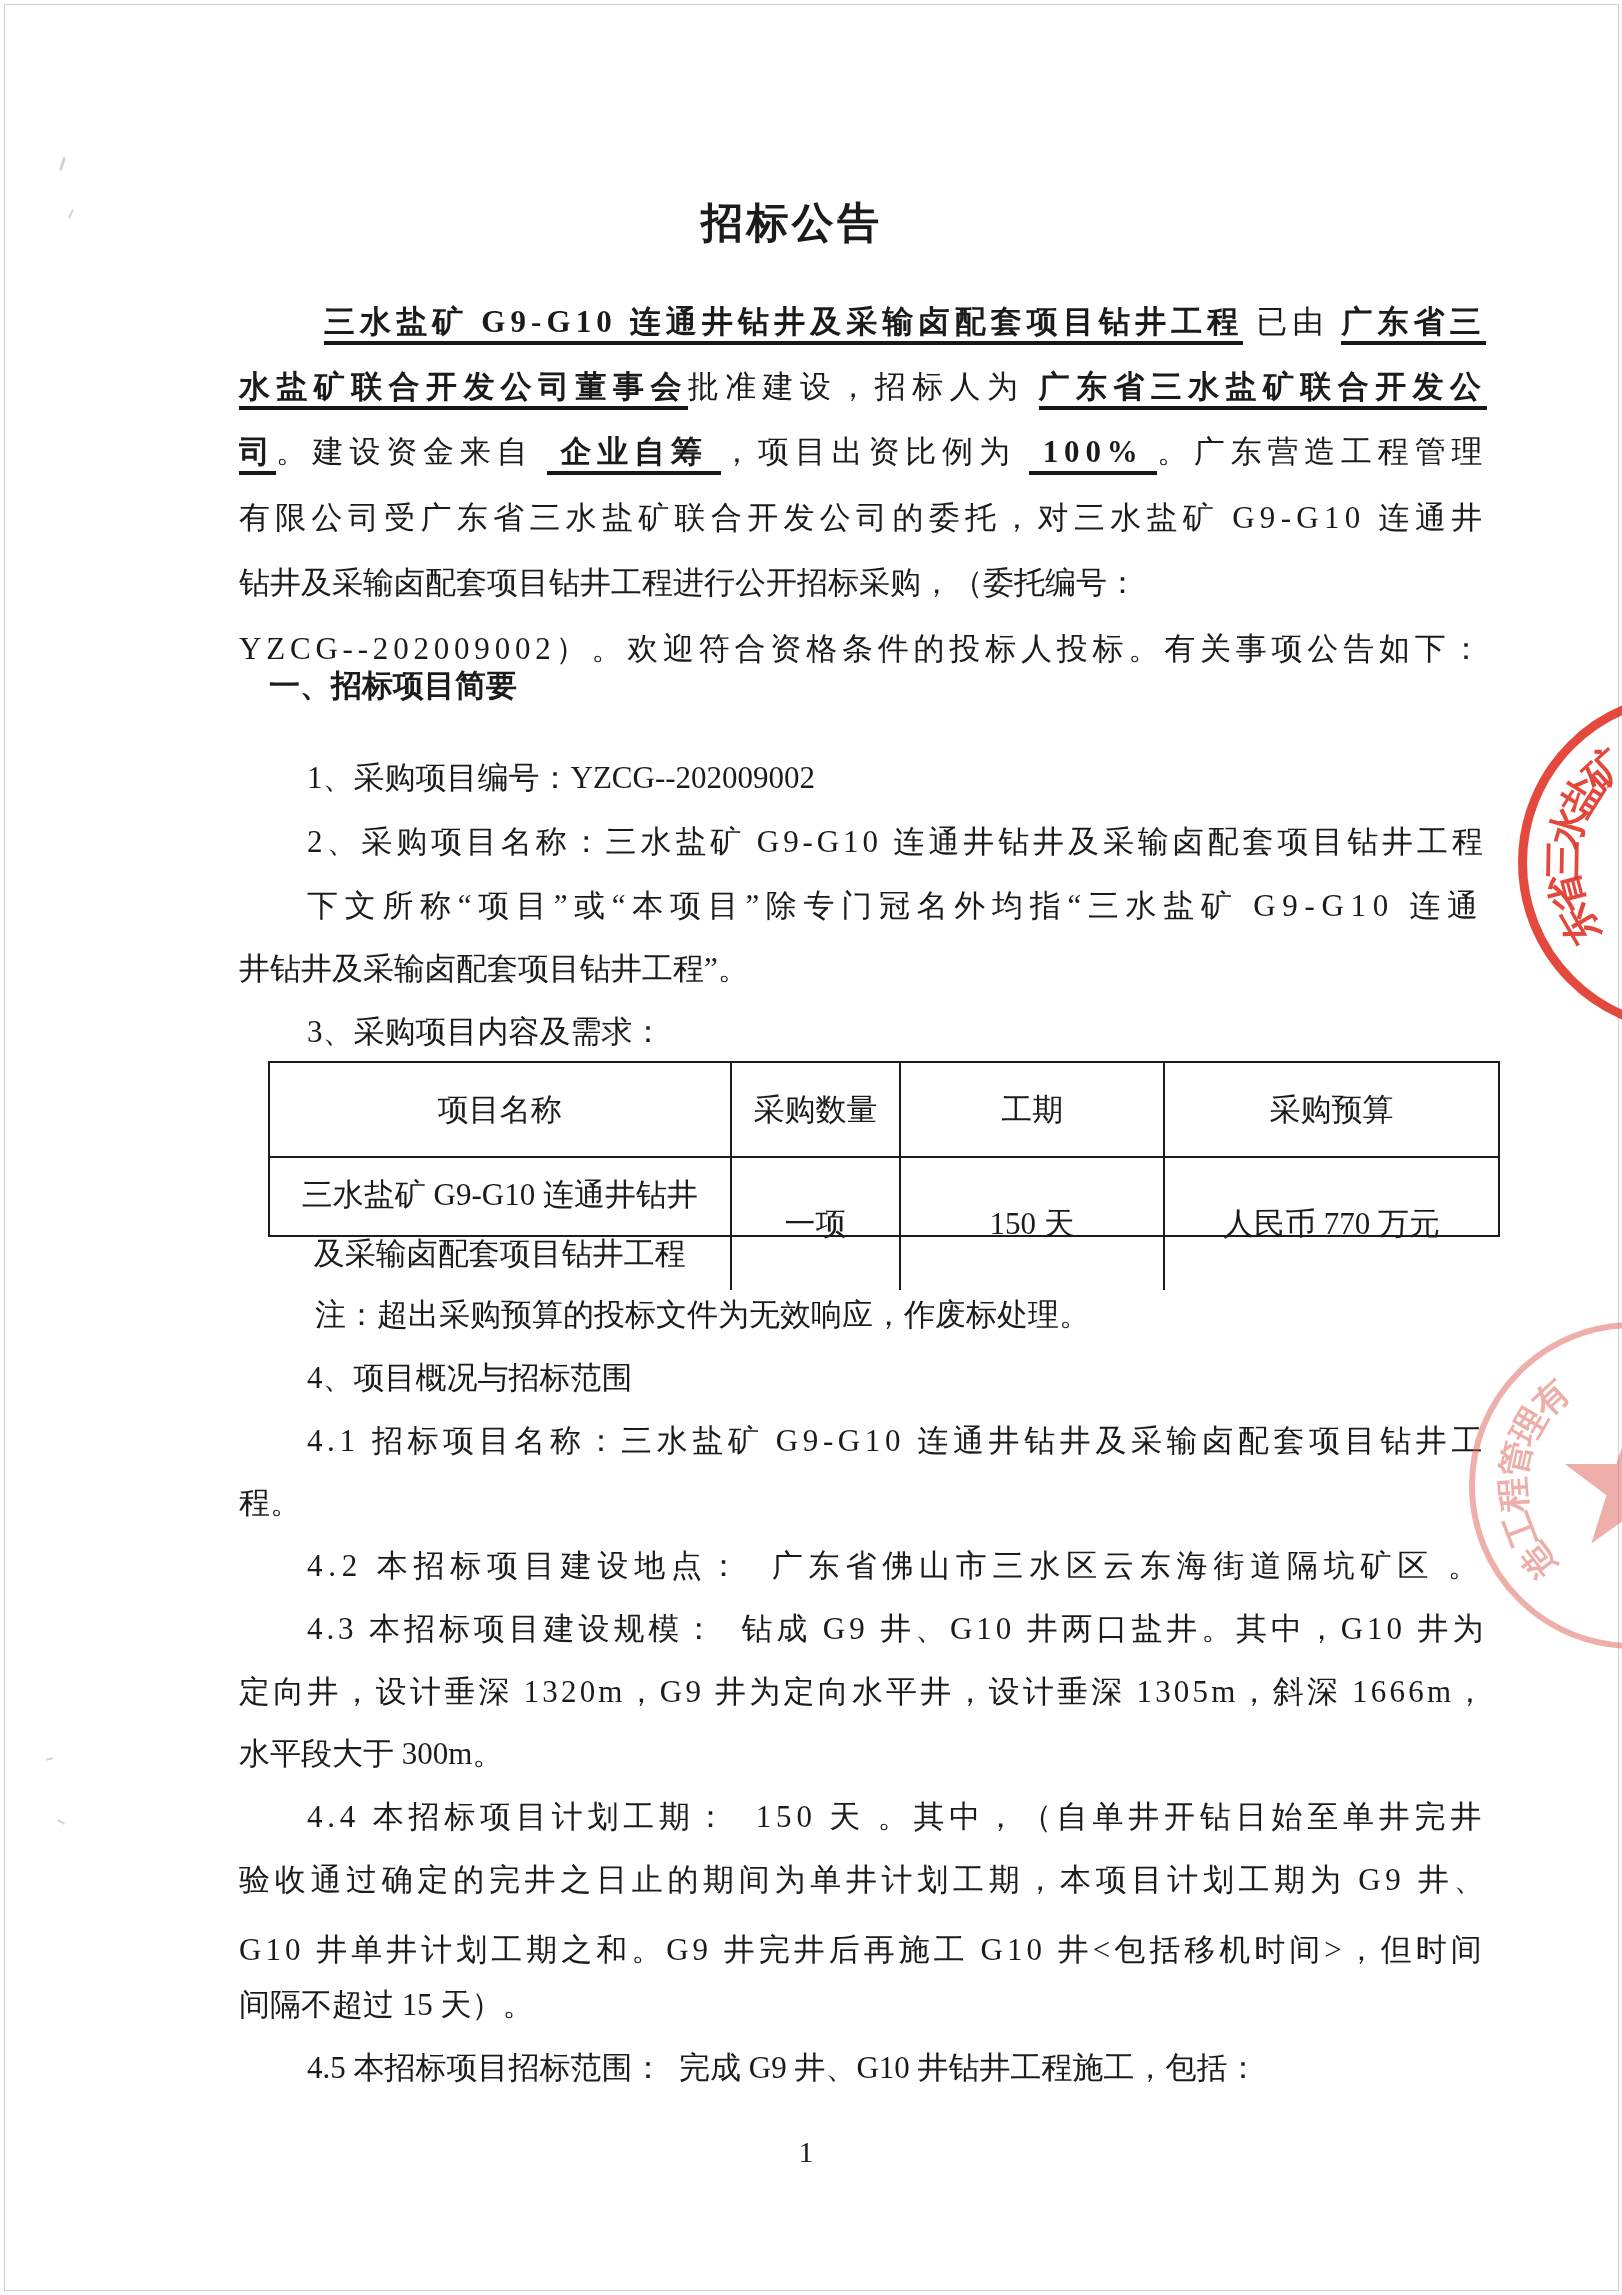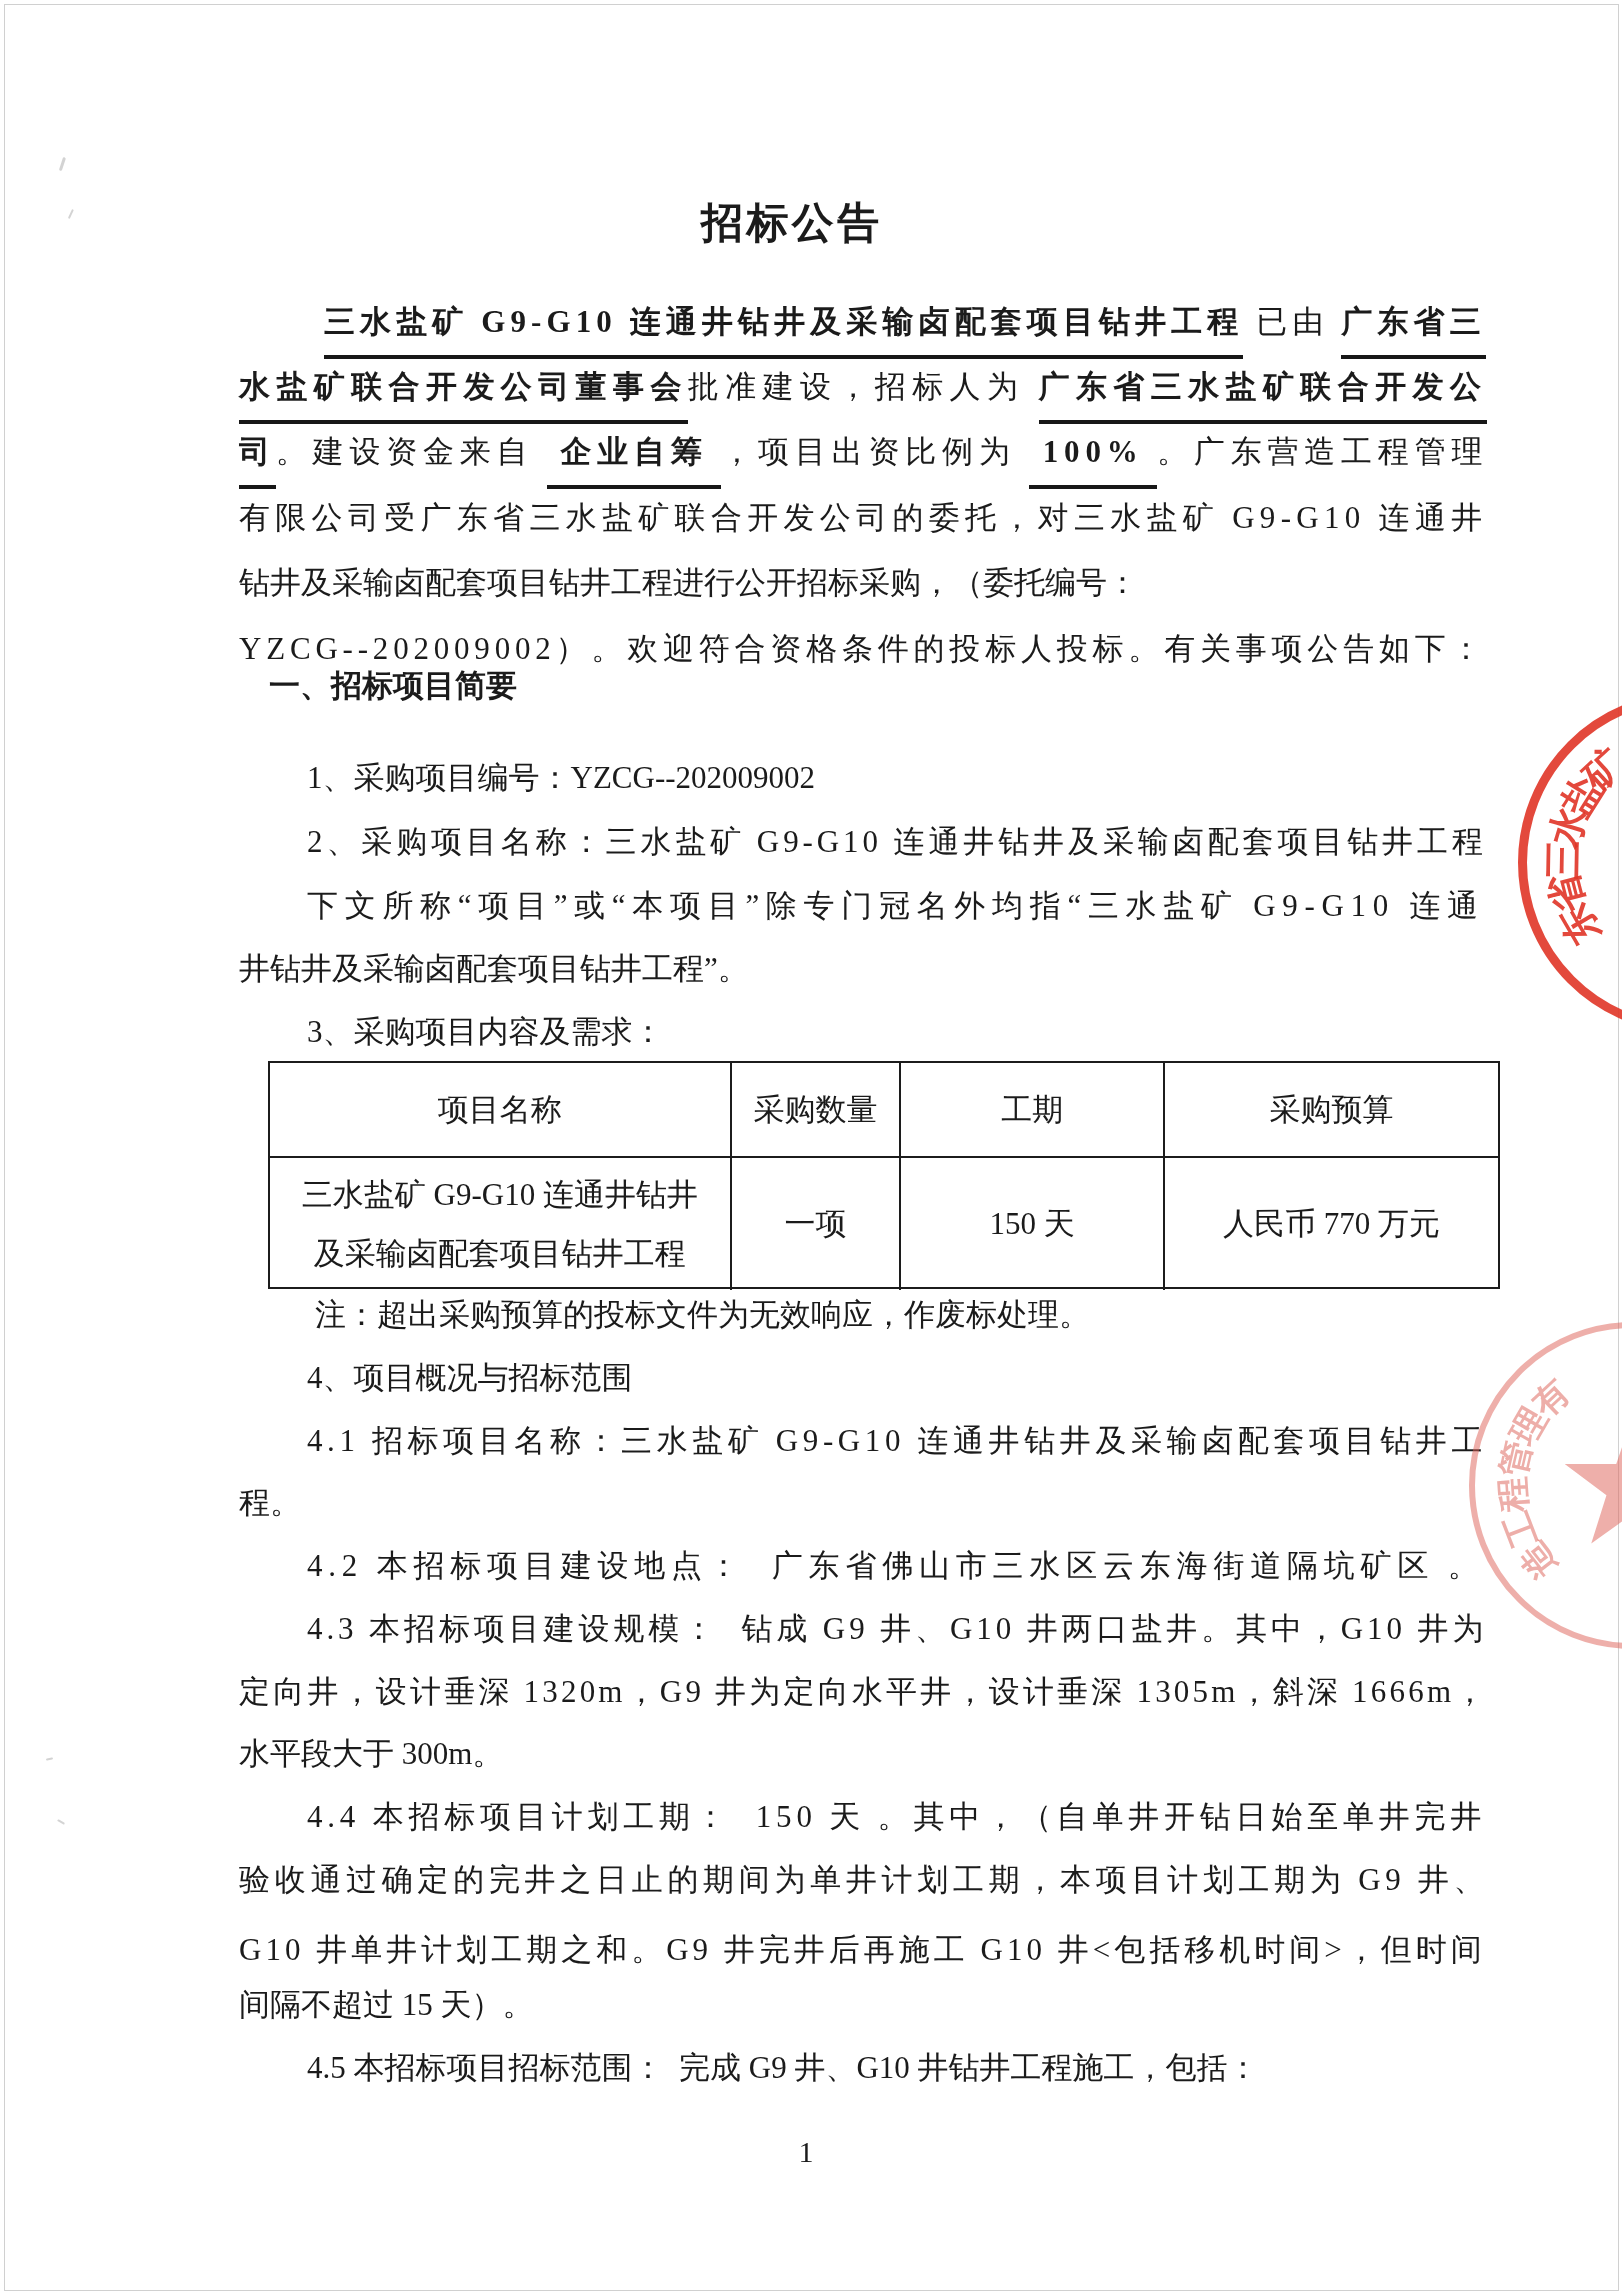--- a/index.html
+++ b/index.html
@@ -21,23 +21,23 @@
     font-size:42px;line-height:55px;font-weight:700;letter-spacing:3.4px;
     white-space:pre;
     text-align:center;
   }
   .line{
     position:absolute;
     font-size:31px;line-height:42px;
     white-space:pre;
   }
   .line .b{font-weight:700;}
-  .line .u{border-bottom:4.1px solid #171717;padding-bottom:16px;}
+  .line .u{border-bottom:4.1px solid #171717;padding-bottom:2px;}
   .tbl{
-    position:absolute;left:268px;top:1061px;width:1232px;height:228px;
+    position:absolute;left:268px;top:1061px;width:1232px;height:176px;
     display:grid;
     grid-template-columns:37.6% 13.8% 21.5% 27.1%;
     grid-template-rows:95px 132px;
     border:2px solid #1c1c1c;
     box-sizing:border-box;
   }
   .cell{
     display:flex;align-items:center;justify-content:center;
     font-size:31px;
     border-right:2px solid #1c1c1c;

